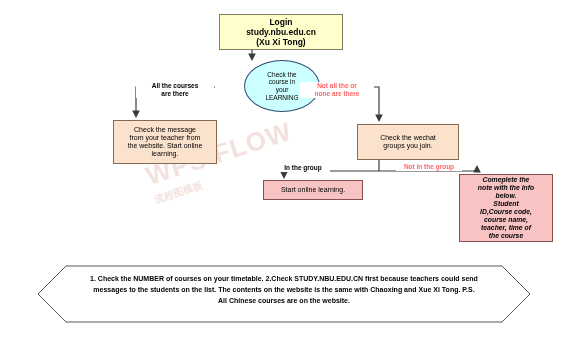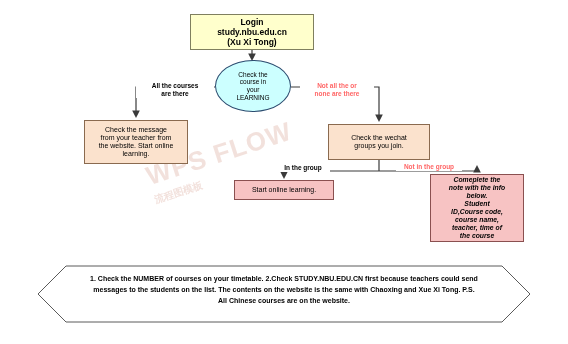--- a/index.html
+++ b/index.html
@@ -38,20 +38,21 @@
   }
   .node {
     position: absolute;
     box-sizing: border-box;
     display: flex;
     align-items: center;
     justify-content: center;
     text-align: center;
     color: #000000;
     line-height: 1.18;
+    margin-left: 29px;
   }
   .node .txt {
     display: block;
     white-space: pre-line;
     padding: 0 3px;
   }
 
   
   #login-box {
     left: 190px; top: 14px;

